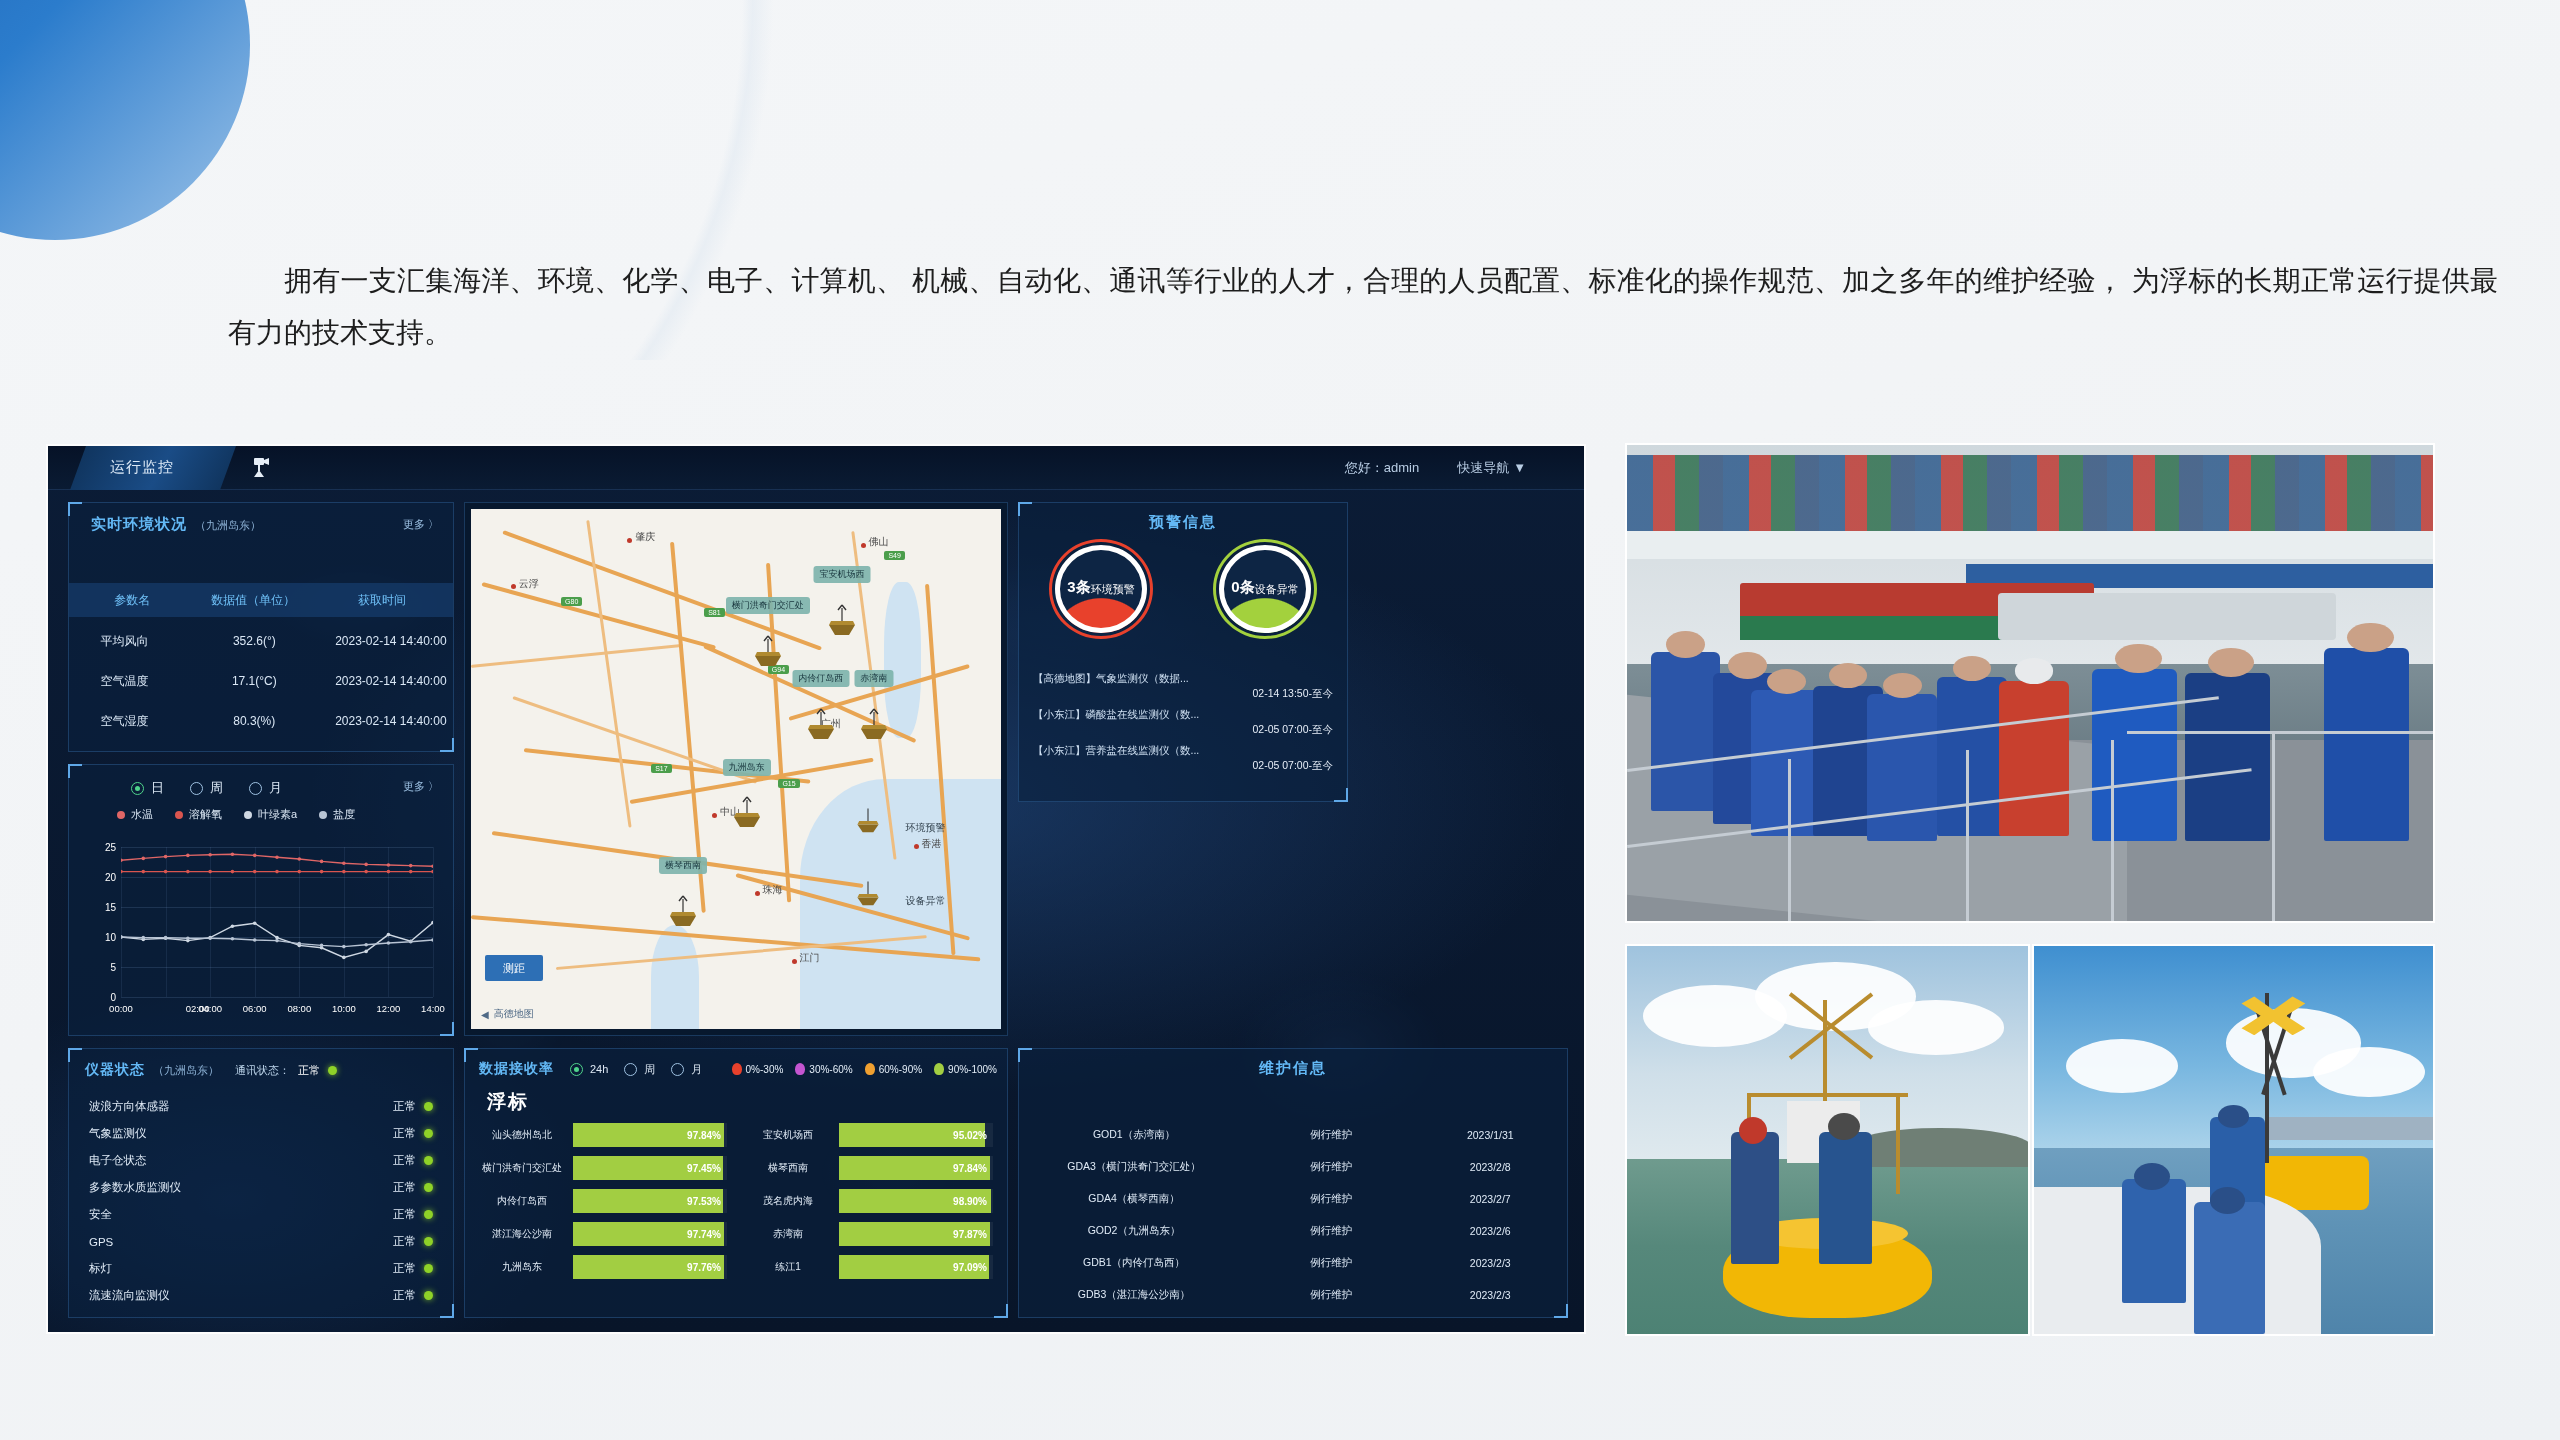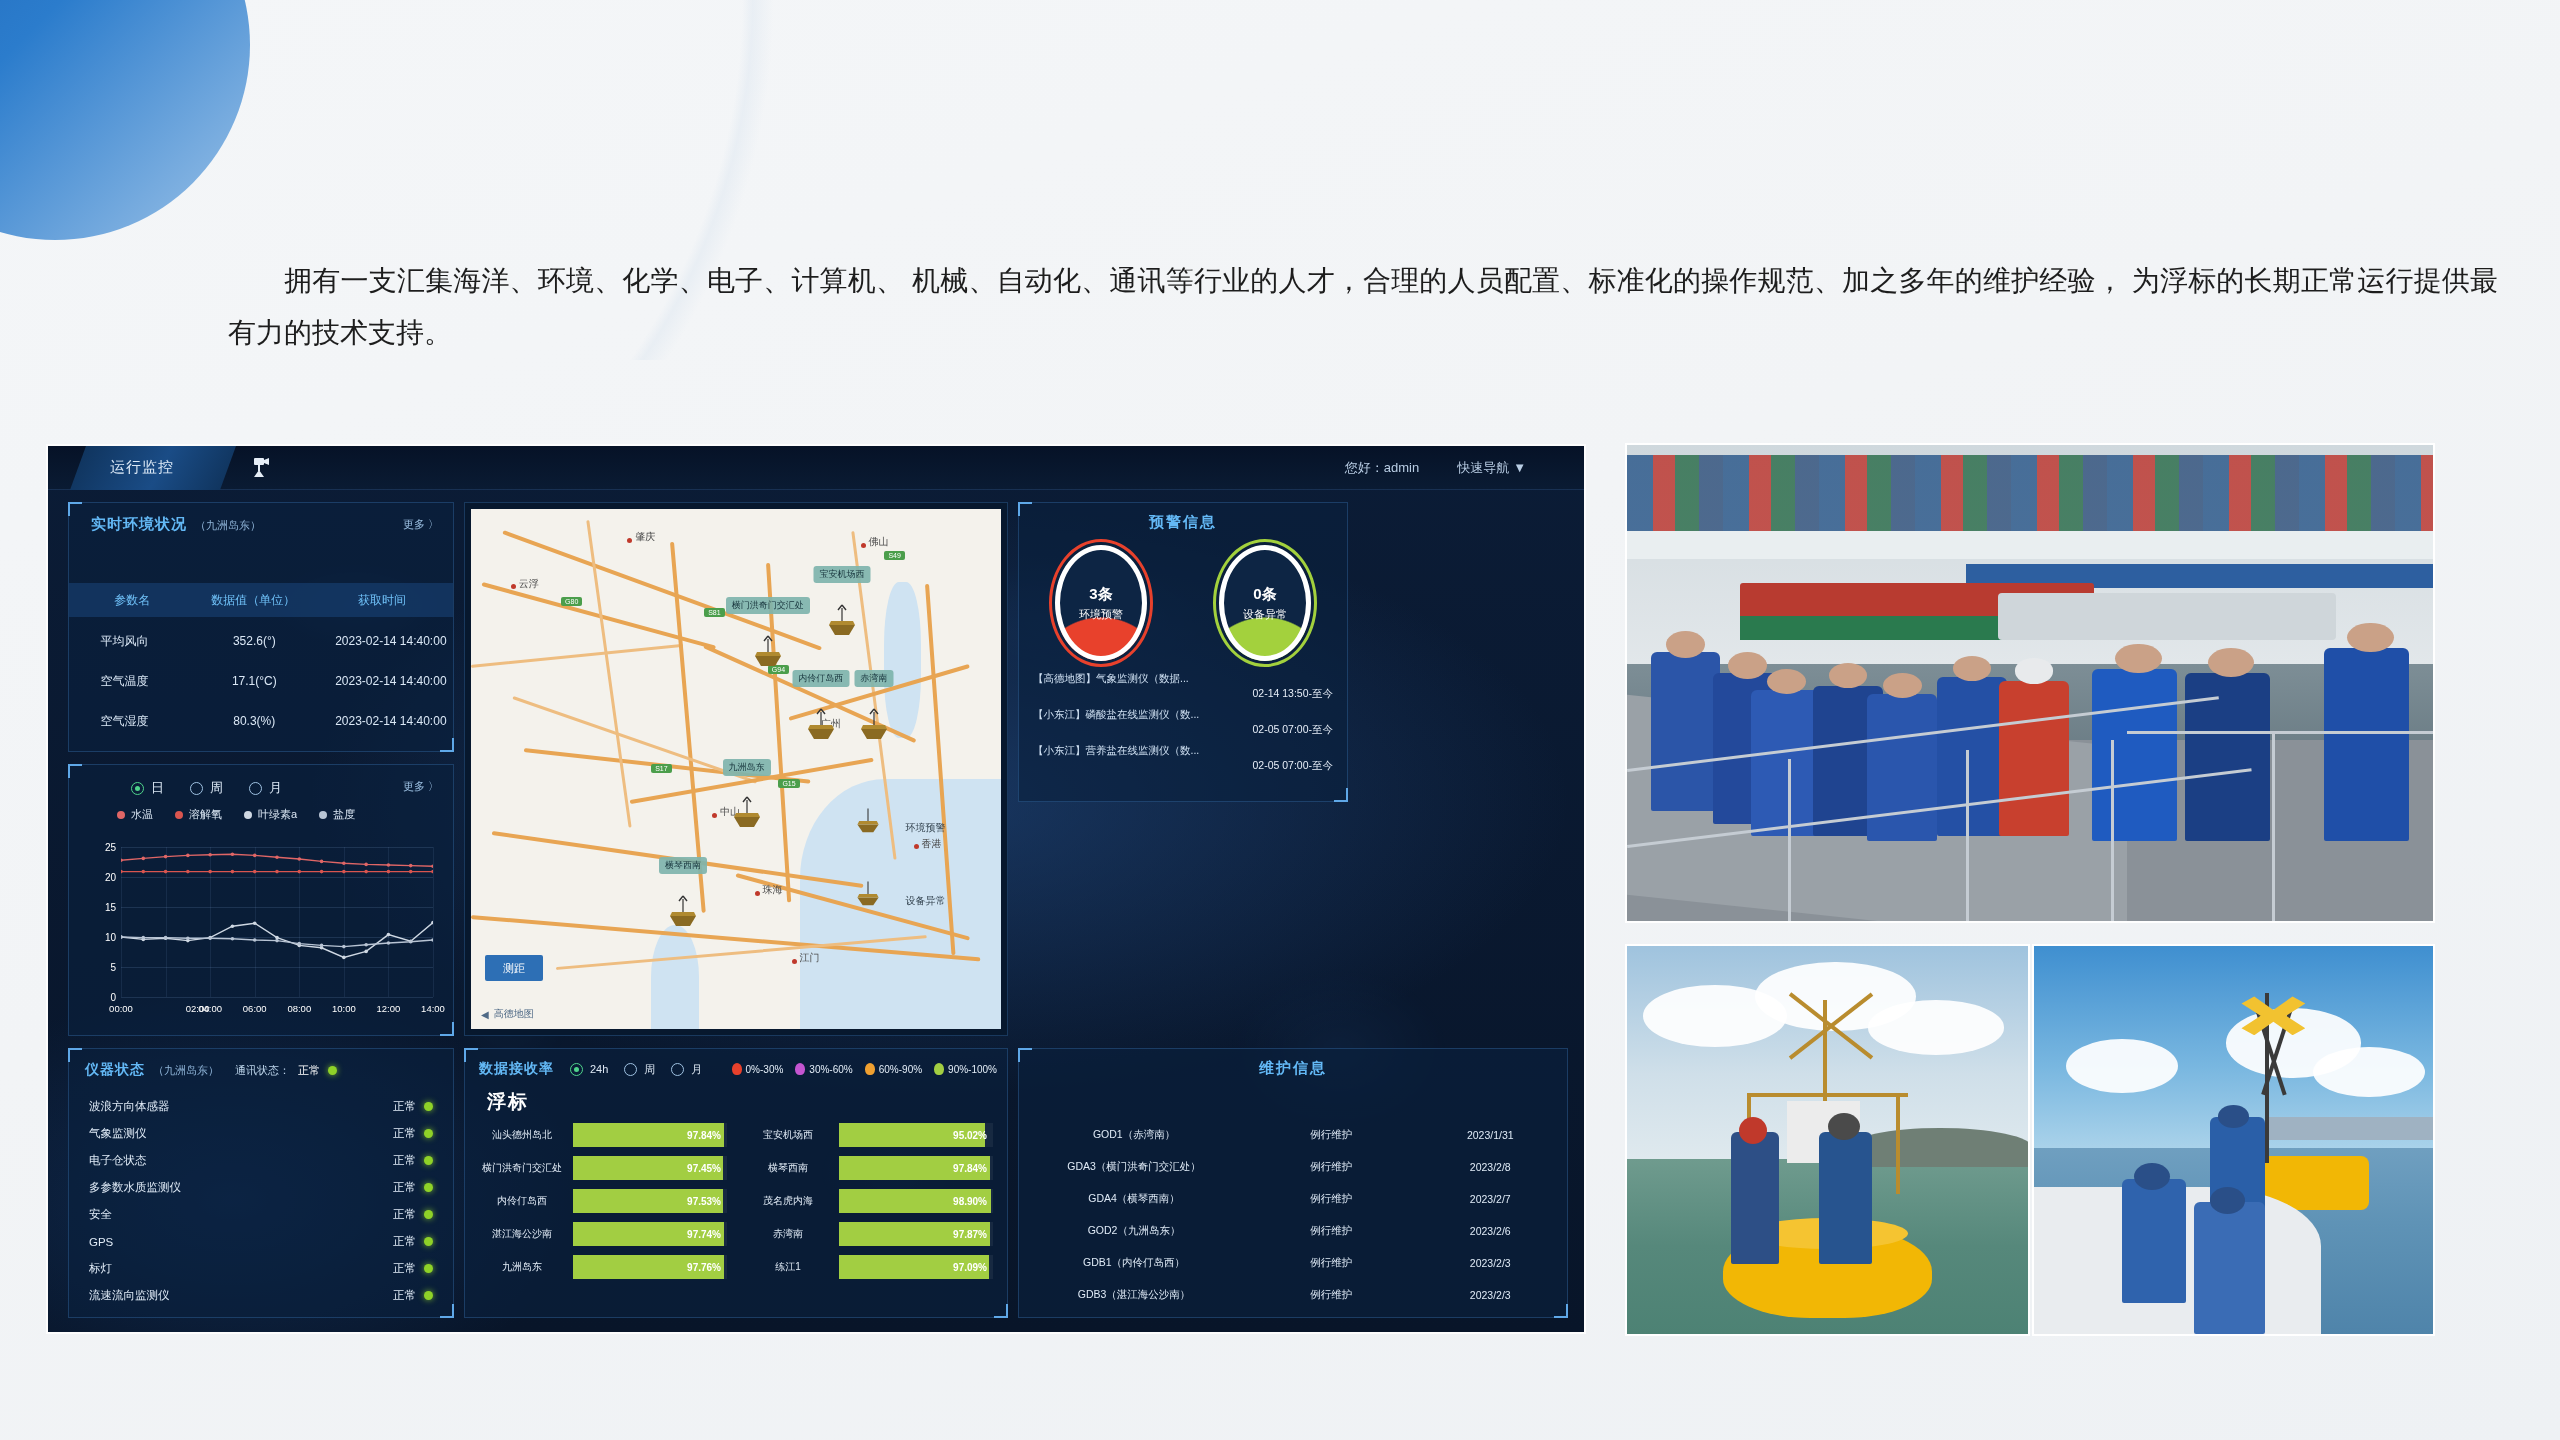--- a/index.html
+++ b/index.html
@@ -158,22 +158,22 @@
   .measure-btn { position:absolute; left:14px; bottom:48px; width:58px; height:26px;
                  background:#2d6fb5; color:#fff; font-size:11px; display:flex;
                  align-items:center; justify-content:center; border-radius:2px; }
   .amap-credit { position:absolute; left:10px; bottom:8px; font-size:10px; color:#4f6a86;
                  display:flex; align-items:center; gap:5px; }
 
   
   #alarm { left:970px; top:56px; width:330px; height:300px; }
   .gauges { position:absolute; left:0; top:42px; width:100%; display:flex;
             justify-content:space-around; }
-  .gauge { width:92px; height:116px; border-radius:50%; position:relative;
-           display:flex; flex-direction:column; align-items:center; justify-content:center; }
+  .gauge { width:92px; height:88px; border-radius:50%; position:relative;
+           display:flex; flex-direction:row; align-items:center; justify-content:center; }
   .gauge .ring { position:absolute; inset:0; border-radius:50%; border:5px solid #fff; }
   .gauge .outer { position:absolute; inset:-6px; border-radius:50%; }
   .gauge .num { font-size:15px; font-weight:bold; color:#fff; z-index:2; margin-bottom:3px; }
   .gauge .cap { font-size:11px; color:#fff; z-index:2; }
   .alarm-list { position:absolute; left:14px; top:158px; right:14px; }
   .alarm-item { display:flex; justify-content:space-between; align-items:center;
                 height:36px; font-size:10.5px; color:#cfe0f2; }
   .alarm-item .txt { overflow:hidden; white-space:nowrap; }
   .alarm-item .when { color:#e7eef8;margin-top:29px; }
 

